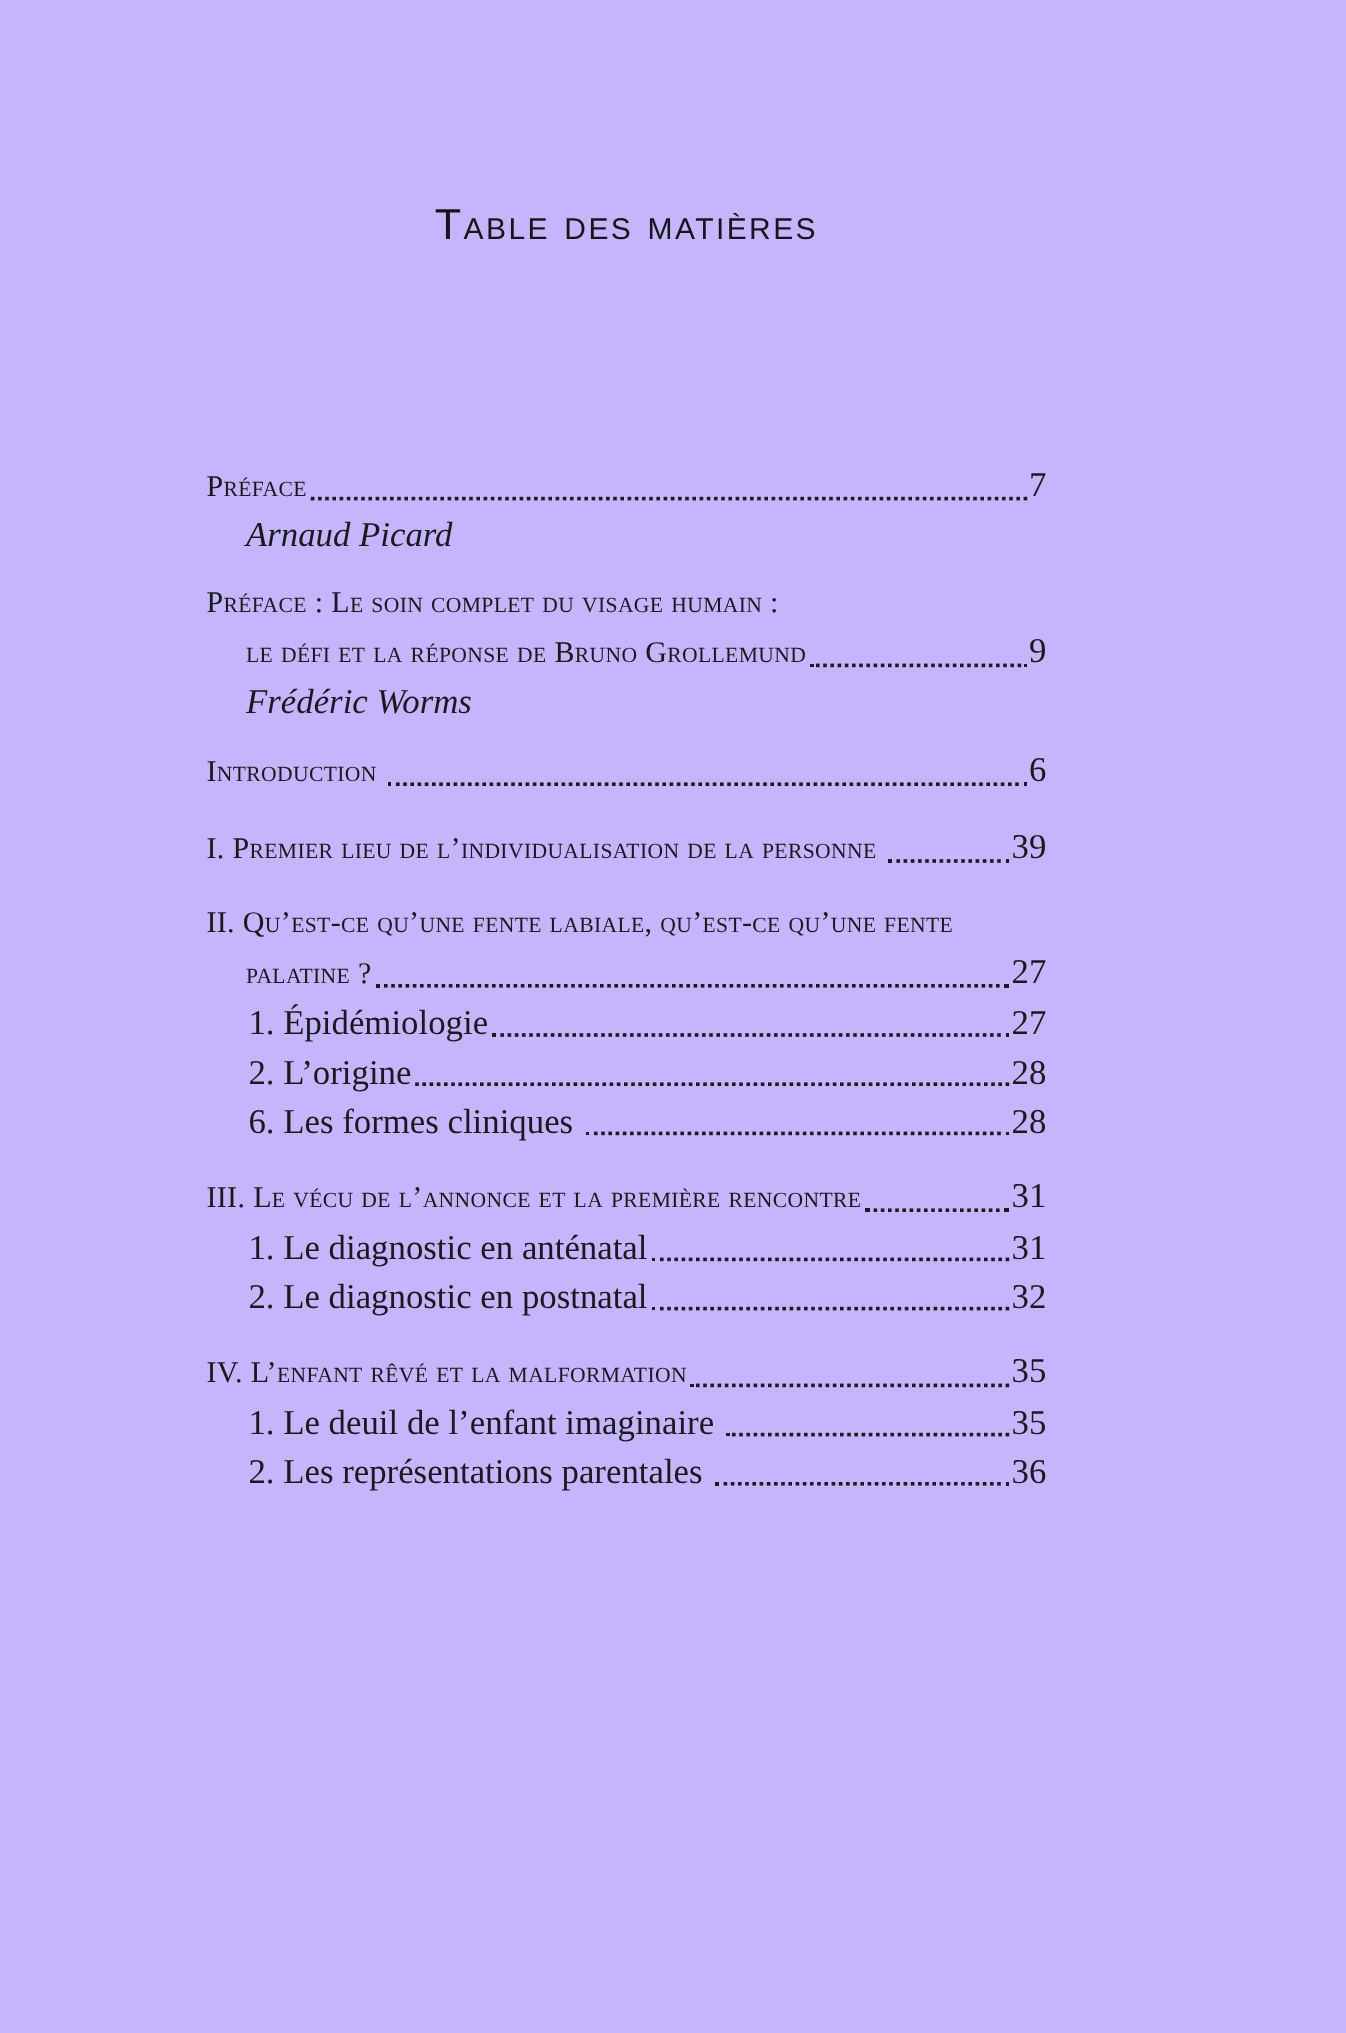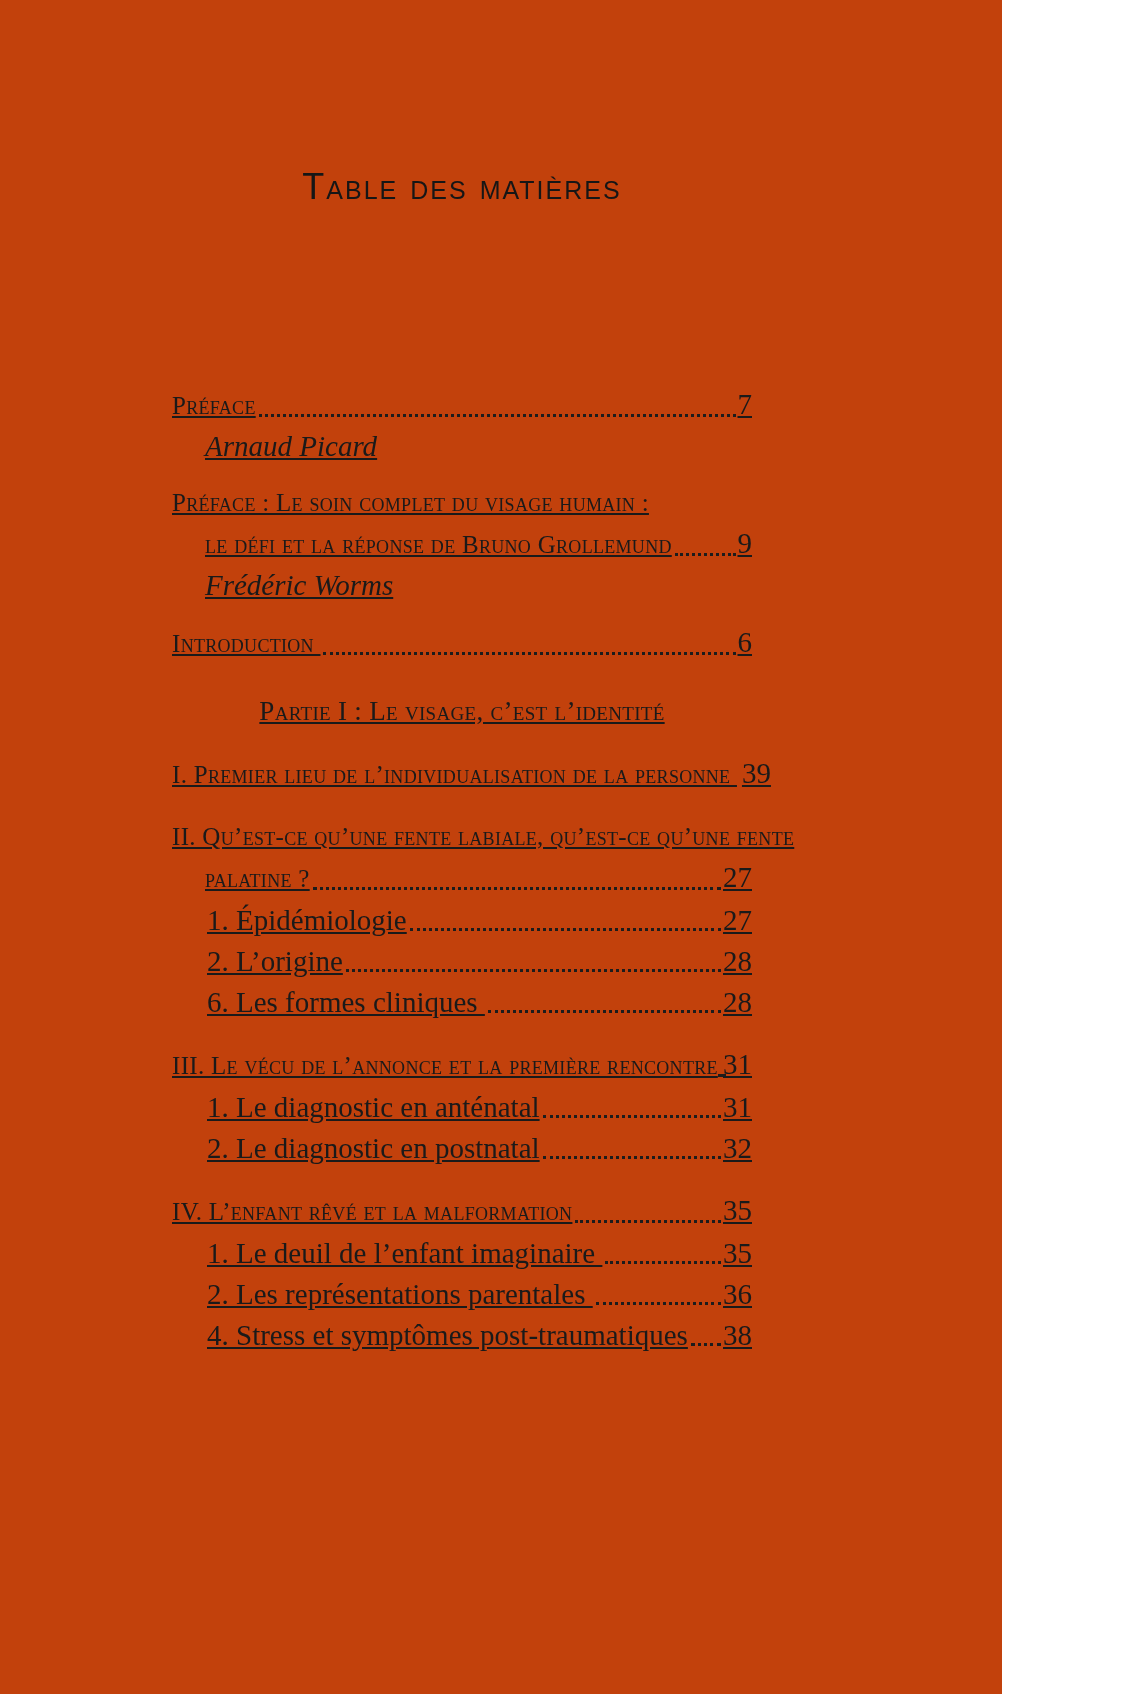--- a/index.html
+++ b/index.html
@@ -2,23 +2,23 @@
 <html><head>
 <meta charset="utf-8">
 <style>
   html, body {
     margin: 0;
     padding: 0;
     background: #ffffff;
   }
   .page {
     position: relative;
-    width: 1002px;
+    width: 1122px;
     height: 1694px;
-    background: #c2410c;
+    background: #c4b5fd;
     box-sizing: border-box;
     padding: 165px 250px 0 172px;
     color: #1a1a1a;
     font-family: "Liberation Serif", "DejaVu Serif", serif;
     overflow: hidden;
   }
   .title {
     margin: 0;
     text-align: center;
     font-family: "Liberation Sans", "DejaVu Sans", sans-serif;
@@ -29,21 +29,20 @@
     font-variant: small-caps;
     color: #161616;
   }
   .toc {
     margin-top: 175px;
   }
   .entry {
     font-size: 29px;
     line-height: 40px;
     color: #1a1a1a;
-    text-decoration: underline;
   }
   .entry.chapter, .entry.section, .entry.part {
     font-variant: small-caps;
     font-size: 25px;
     letter-spacing: 0.3px;
   }
   .entry.chapter { margin-top: 17px; }
   .entry.section { margin-top: 22px; }
   .entry.sub { margin-top: 1px; margin-left: 35px; text-align: center; }
   .entry.author { font-style: italic; margin-left: 33px; }
@@ -123,27 +122,20 @@
 
   <div class="entry chapter">
 
     <div class="row">
       <span class="text">Introduction </span>
       <span class="leader"></span>
       <span class="pagenum">6</span>
     </div>
   </div>
 
-  <div class="entry part">
-
-    <div class="row">
-      <span class="text">Partie I : Le visage, c’est l’identité</span>
-
-    </div>
-  </div>
 
   <div class="entry section">
 
     <div class="row">
       <span class="text">I. Premier lieu de l’individualisation de la personne </span>
       <span class="leader"></span>
       <span class="pagenum">39</span>
     </div>
   </div>
 
@@ -233,22 +225,14 @@
   <div class="entry sub">
 
     <div class="row">
       <span class="text">2. Les représentations parentales </span>
       <span class="leader"></span>
       <span class="pagenum">36</span>
     </div>
   </div>
 
 
-  <div class="entry sub">
-
-    <div class="row">
-      <span class="text">4. Stress et symptômes post-traumatiques</span>
-      <span class="leader"></span>
-      <span class="pagenum">38</span>
-    </div>
-  </div>
 </div>
 </div>
 
 </body></html>

